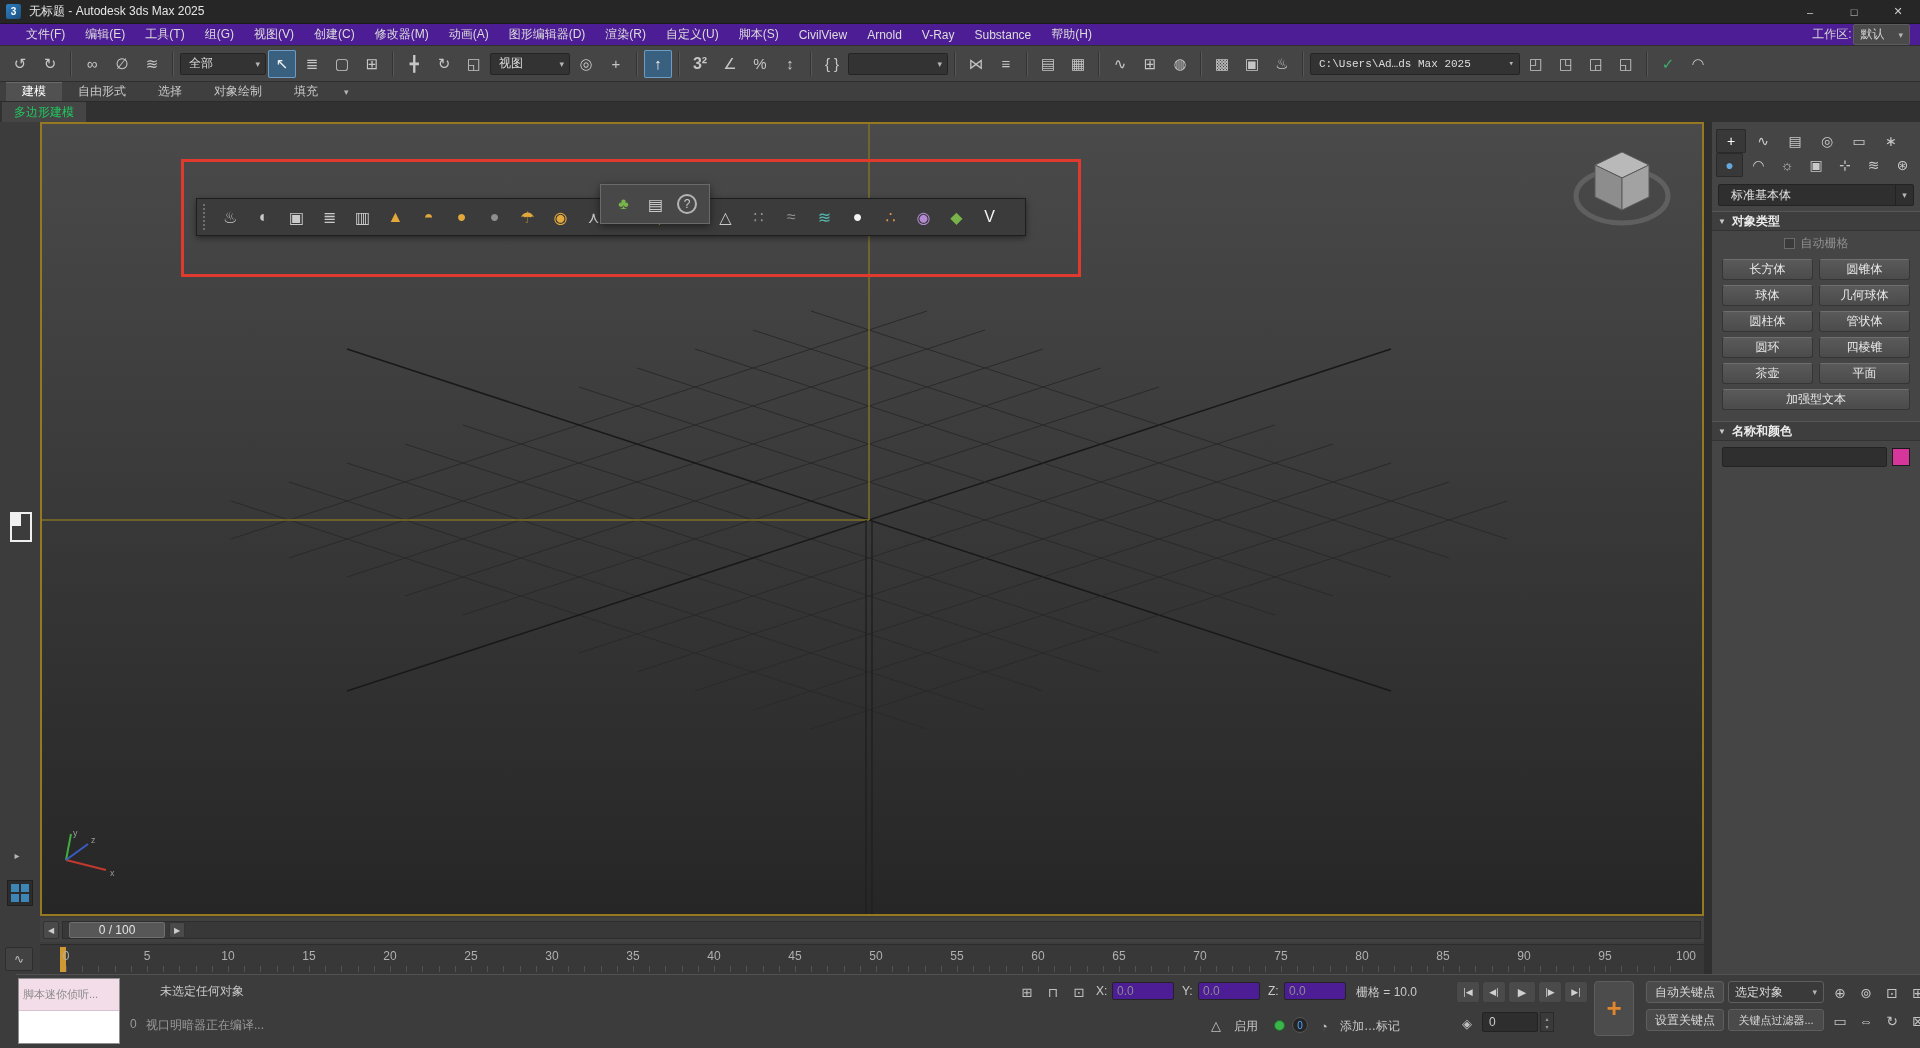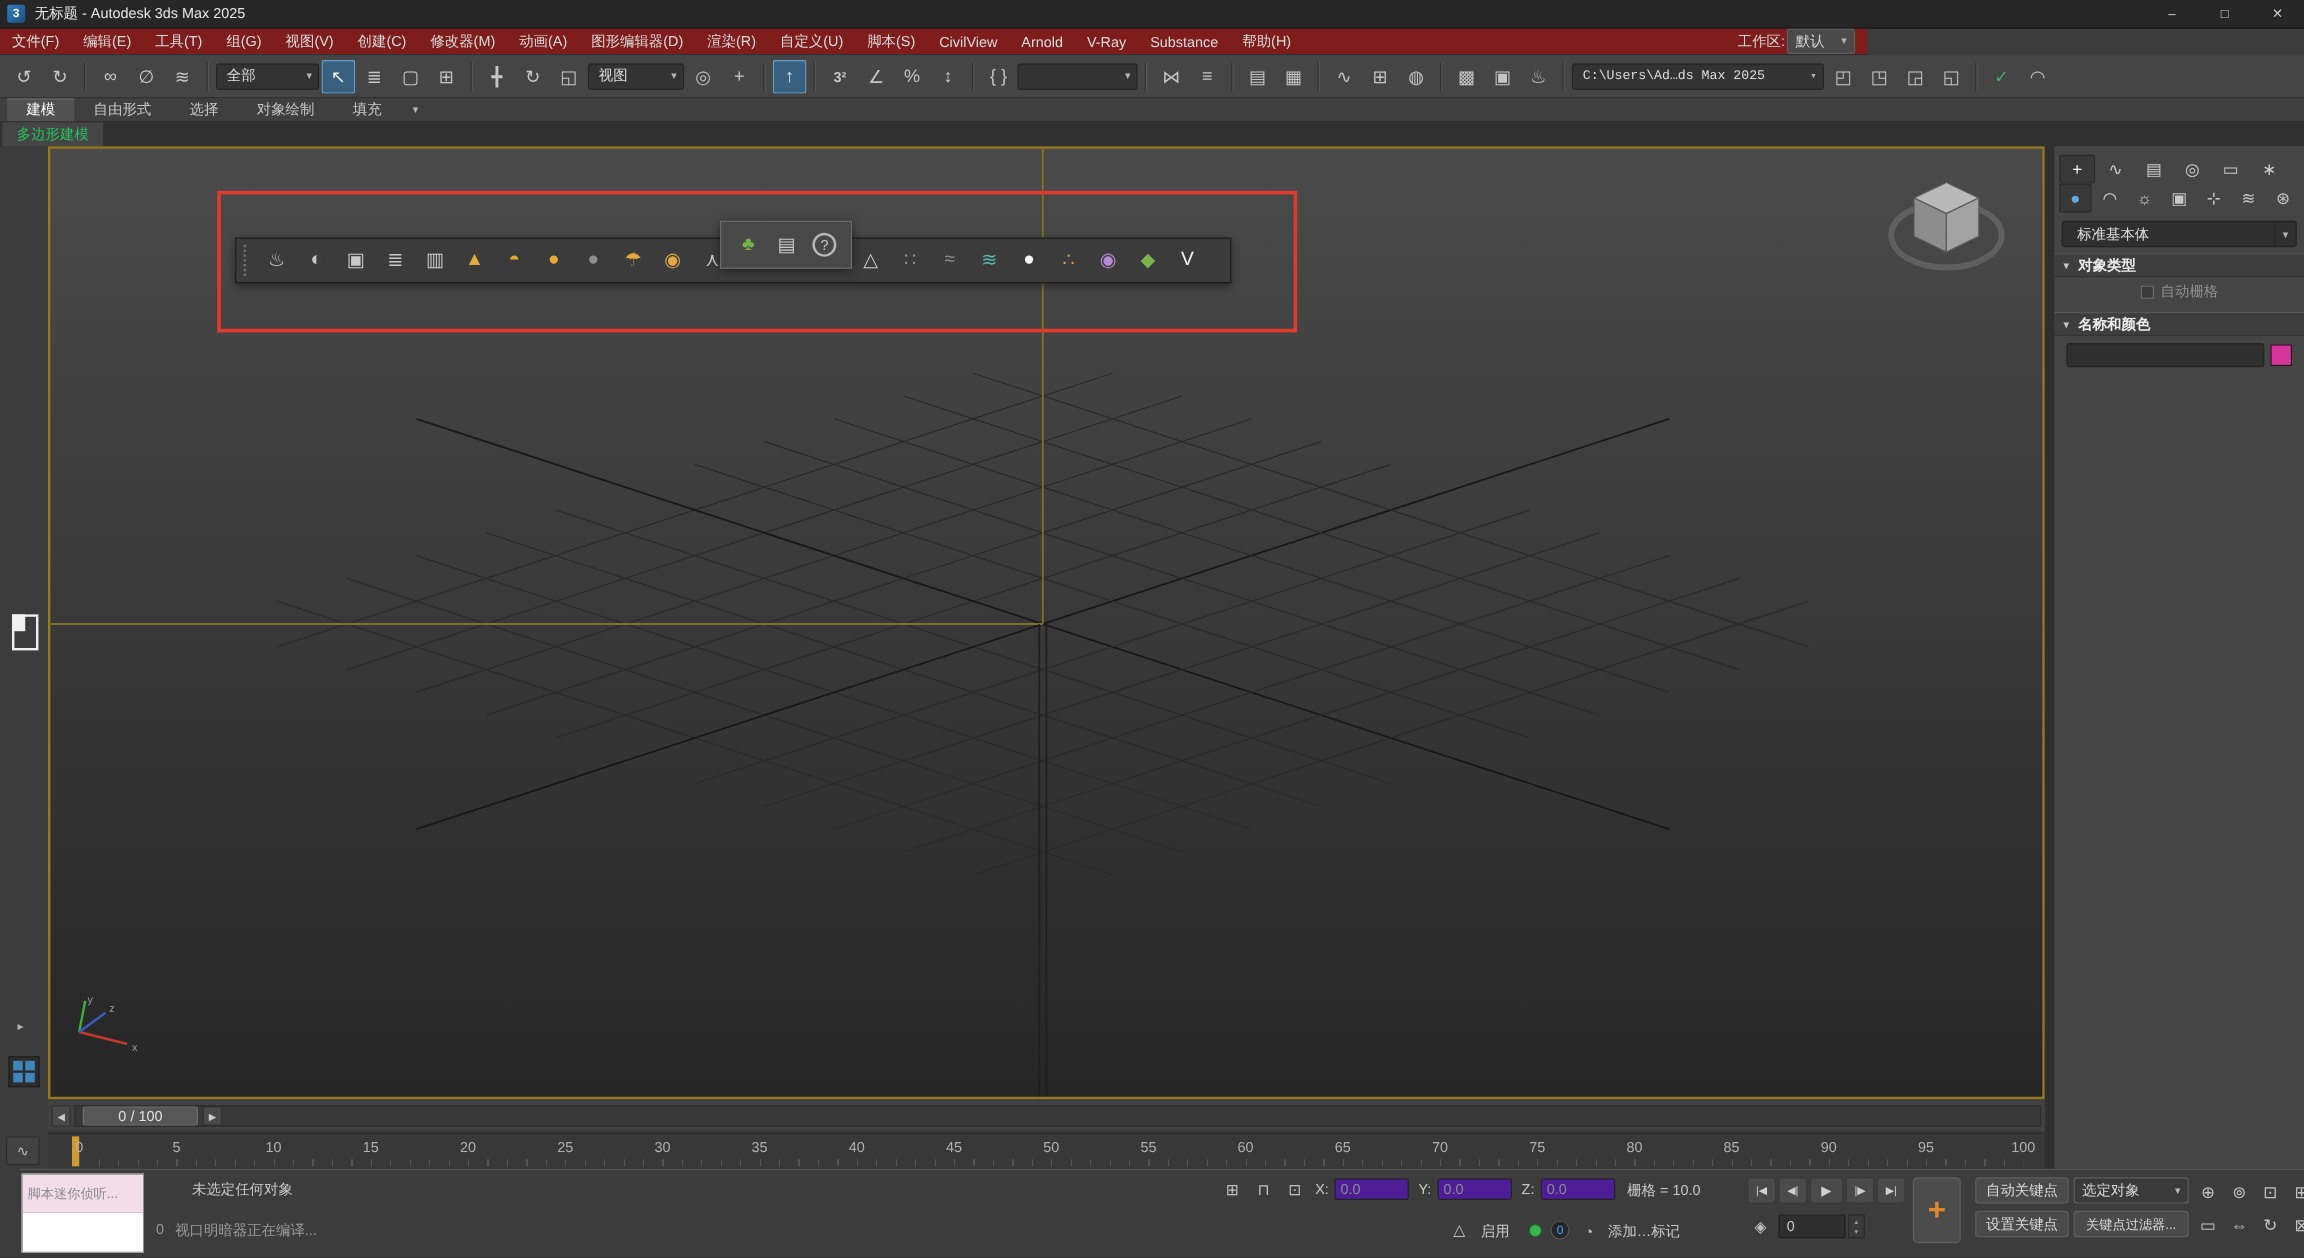--- a/index.html
+++ b/index.html
@@ -5,31 +5,31 @@
 *{margin:0;padding:0;box-sizing:border-box}
 html,body{width:1920px;height:1048px;background:#2b2b2b;font-family:"Liberation Sans","DejaVu Sans",sans-serif}
 .app{position:relative;width:1920px;height:1048px;background:#3c3c3c;color:#d6d6d6;font-size:12px;overflow:hidden}
 
 .titlebar{position:absolute;left:0;top:0;width:1920px;height:24px;background:#262626;display:flex;align-items:center;border-bottom:1px solid #1a1a1a}
 .app-badge{width:15px;height:15px;margin-left:6px;border-radius:2px;background:linear-gradient(135deg,#2e7fc2,#1b4f7e);color:#fff;font-size:10px;font-weight:bold;display:flex;align-items:center;justify-content:center}
 .title-text{margin-left:8px;color:#e6e6e6}
 .win-controls{margin-left:auto;display:flex;height:100%}
 .win-btn{width:44px;height:100%;display:flex;align-items:center;justify-content:center;color:#cfcfcf;font-size:11px}
 
-.menubar{position:absolute;left:0;top:24px;width:1556px;height:22px;background:#7f1d1d;display:flex;align-items:center;padding-left:0;border-bottom:1px solid #303030}
+.menubar{position:absolute;left:0;top:24px;width:1920px;height:22px;background:#4c1d95;display:flex;align-items:center;padding-left:16px;border-bottom:1px solid #303030}
 .menu-items{display:flex;height:100%}
 .menu-item{padding:0 10px;display:flex;align-items:center;color:#dcdcdc;white-space:nowrap}
 .workspace{margin-left:auto;display:flex;align-items:center;gap:2px;padding-right:10px}
 .ws-select{background:#4a4a4a;border:1px solid #5c5c5c;border-radius:2px;padding:1px 6px;display:flex;gap:14px;align-items:center}
 .arrow{font-size:9px;color:#b5b5b5}
 
 .toolbar{position:absolute;left:0;top:46px;width:1920px;height:36px;background:#454545;border-bottom:1px solid #2e2e2e;display:flex;align-items:center;padding:0 6px;gap:2px}
 .tbtn{width:28px;height:28px;border-radius:2px;display:flex;align-items:center;justify-content:center;color:#c6c6c6;font-size:15px;flex:0 0 auto}
 .tbtn.pressed{background:#39617f;box-shadow:inset 0 0 0 1px #6d9cc4;color:#eee}
-.tbtn.snaptext{font-size:12px;font-weight:bold}
+.tbtn.snaptext{font-size:16px;font-weight:bold}
 .tsep{width:2px;height:24px;border-left:1px solid #333;border-right:1px solid #575757;margin:0 4px;flex:0 0 auto}
 .tselect{height:22px;background:#333;border:1px solid #242424;border-radius:2px;display:flex;align-items:center;justify-content:space-between;padding:0 5px 0 8px;gap:8px;color:#ddd;flex:0 0 auto;white-space:nowrap}
 .w-filter{min-width:86px}.w-coord{min-width:80px}.w-sets{min-width:100px}.w-path{min-width:210px;font-family:"Liberation Mono","DejaVu Sans Mono",monospace;font-size:11px}
 
 .ribbon-tabs{position:absolute;left:0;top:82px;width:1920px;height:20px;background:#3f3f3f;display:flex;align-items:stretch;padding-left:6px;border-bottom:1px solid #2b2b2b}
 .rtab{padding:0 16px;display:flex;align-items:center;color:#c8c8c8}
 .rtab.active{background:#515151;color:#fff;box-shadow:inset 0 1px 0 #6a6a6a}
 .ribbon-more{padding:0 10px;display:flex;align-items:center}
 .ribbon-sub{position:absolute;left:0;top:102px;width:1920px;height:20px;background:#313131;display:flex;padding-left:2px}
 .subtab{padding:0 12px;display:flex;align-items:center;background:#454545;color:#22c55e}
@@ -360,20 +360,34 @@
       <span class="dd arrow">▾</span>
     </div>
     <div class="rollout">
       <span class="tri">▼</span>
       <span>对象类型</span>
     </div>
     <div class="autogrid">
       <span class="box"></span>
       <span>自动栅格</span>
     </div>
+    <div class="obj-grid">
+
+    <div class="obj-btn">长方体</div>
+        <div class="obj-btn">圆锥体</div>
+        <div class="obj-btn">球体</div>
+        <div class="obj-btn">几何球体</div>
+        <div class="obj-btn">圆柱体</div>
+        <div class="obj-btn">管状体</div>
+        <div class="obj-btn">圆环</div>
+        <div class="obj-btn">四棱锥</div>
+        <div class="obj-btn">茶壶</div>
+        <div class="obj-btn">平面</div>
+        <div class="obj-btn wide">加强型文本</div>
+      </div>
     <div class="rollout">
       <span class="tri">▼</span>
       <span>名称和颜色</span>
     </div>
     <div class="name-row">
       <input class="name-input" value="" style="">
       <div class="color-swatch" style="background:#d6369b"></div>
     </div>
   </div>
 

